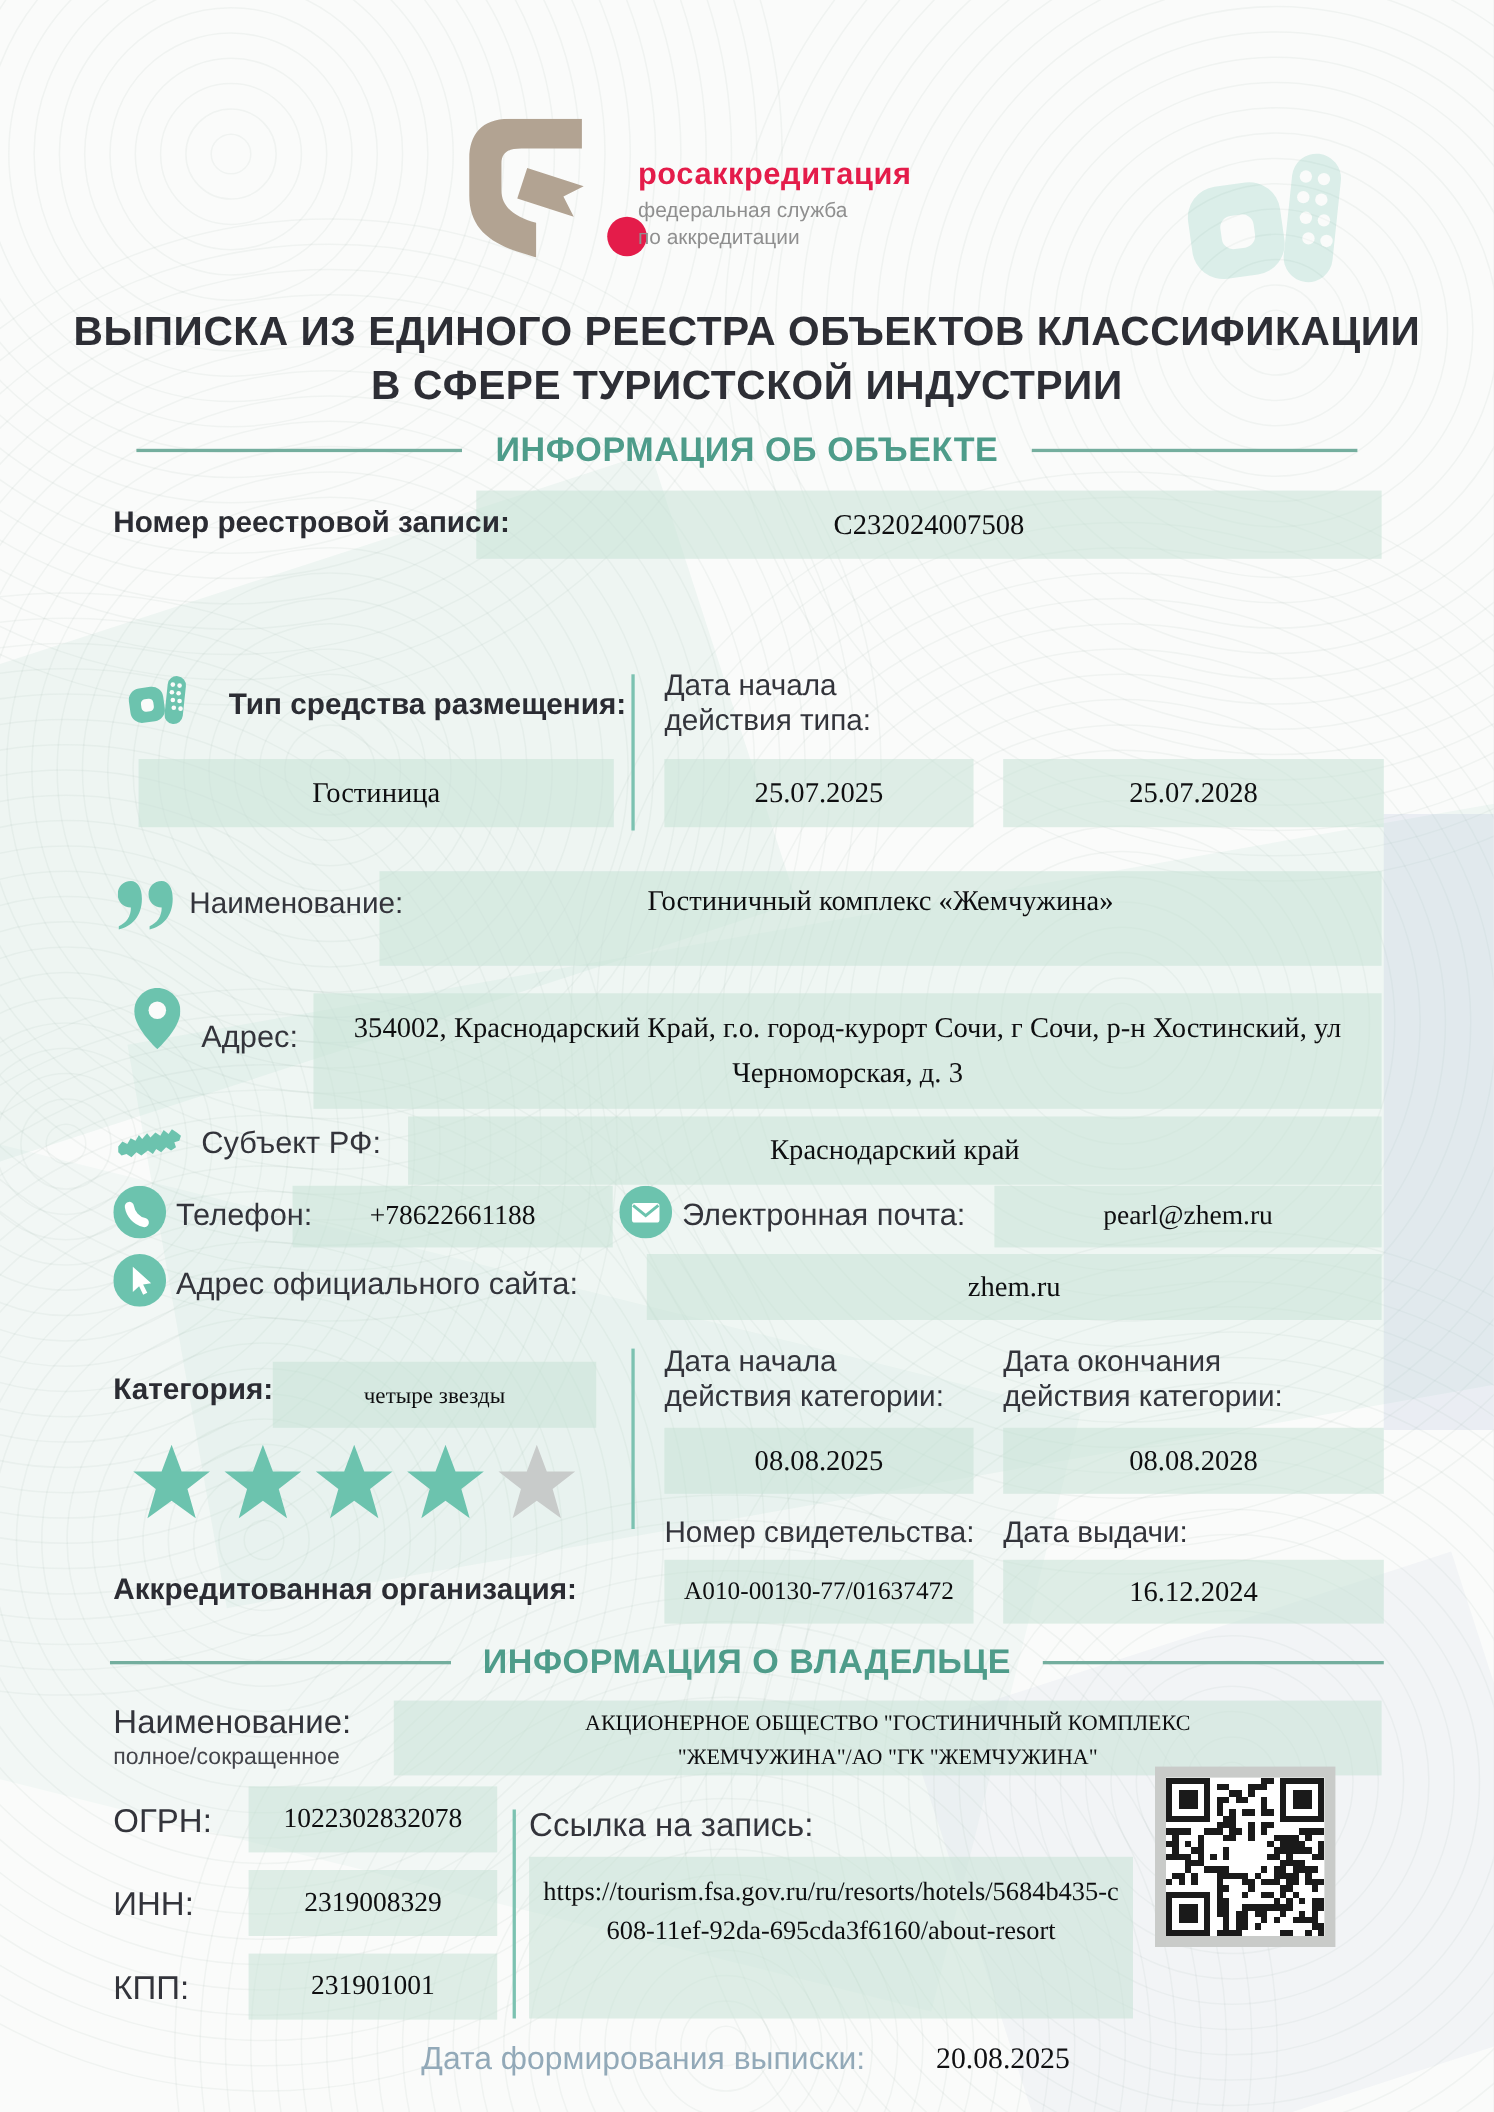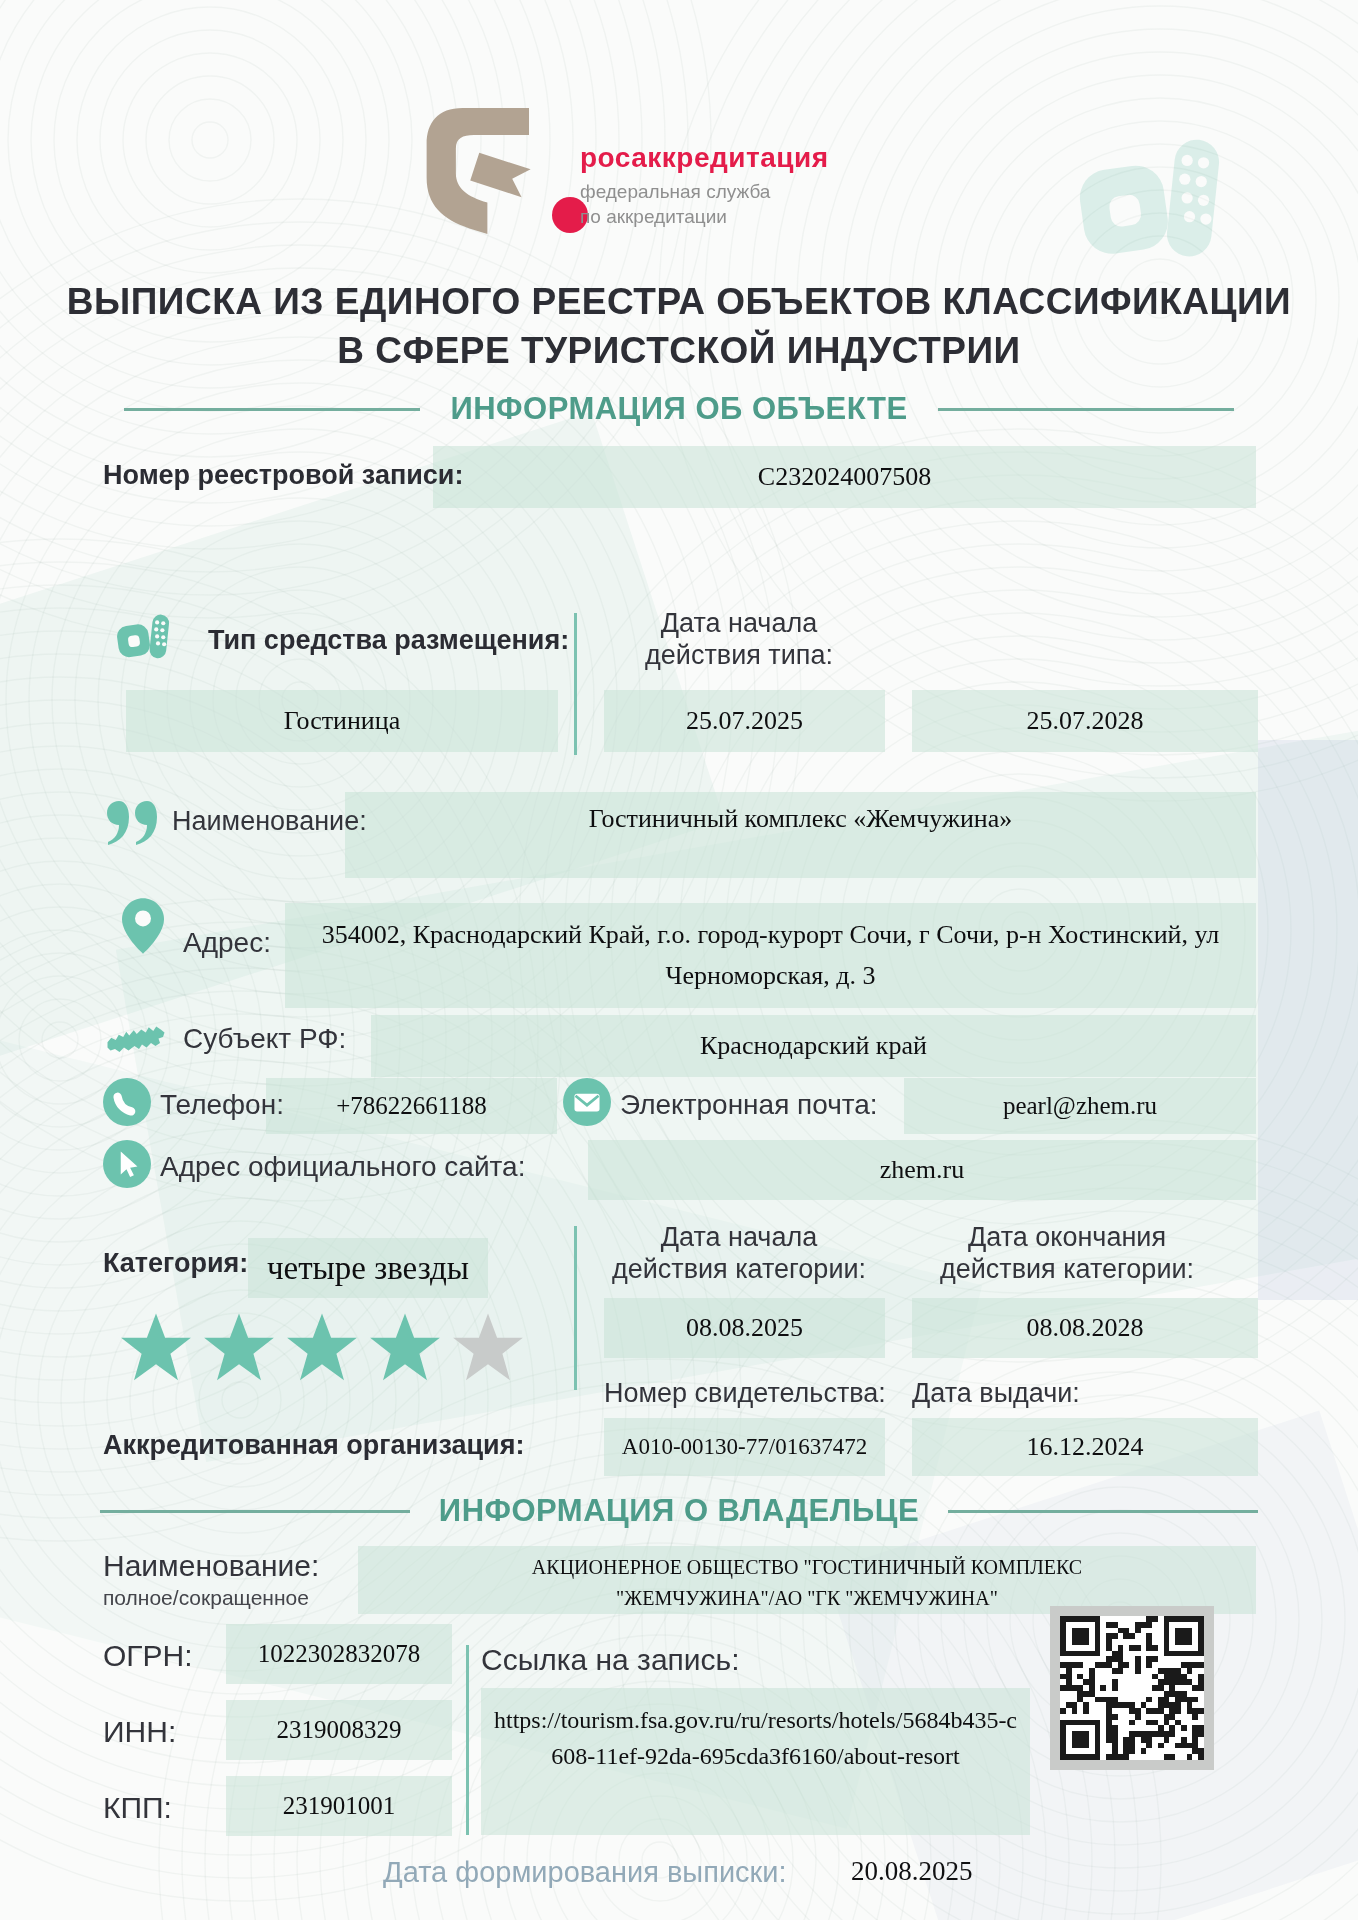--- a/index.html
+++ b/index.html
@@ -2,21 +2,21 @@
 <html><head>
 <meta charset="utf-8">
 <style>
   html,body{margin:0;padding:0;background:#e8eceb;}
   .page{position:relative;width:1358px;height:1920px;margin:0 auto;overflow:hidden;
         background:#fafbfa;font-family:"Liberation Sans",sans-serif;}
   
   .wm{position:absolute;pointer-events:none;}
   #contours{position:absolute;left:0;top:0;z-index:0;}
   
-  .lbl{position:absolute;color:#33343b;font-size:28px;line-height:1.18;z-index:3;text-align:center;}
+  .lbl{position:absolute;color:#33343b;font-size:28px;line-height:1.18;z-index:3;}
   .lbl.bold{font-weight:bold;color:#2b2c33;font-size:27px;}
   .box{position:absolute;background:rgba(198,226,214,0.55);display:flex;align-items:center;
        justify-content:center;font-family:"Liberation Serif",serif;font-size:26px;color:#0e0e10;
        text-align:center;z-index:2;}
   .box.top{align-items:flex-start;}
   .icon{position:absolute;z-index:3;}
   .vdiv{position:absolute;width:3px;background:#7cc2b1;z-index:3;}
   .secline{position:absolute;height:3px;background:#74ae9e;z-index:3;}
   .sechead{position:absolute;width:100%;text-align:center;font-weight:bold;font-size:31px;
            color:#4e9c8a;letter-spacing:0.5px;z-index:3;}
@@ -326,21 +326,21 @@
   <div class="box" style="left:904px;top:1078px;width:352px;height:56px;font-size:25px;">pearl@zhem.ru</div>
 
   <svg class="icon" style="left:103px;top:1140px;" width="48" height="48" viewBox="0 0 46 46">
     <circle cx="23" cy="23" r="23" fill="#6cc3ae"></circle>
     <path fill="#fff" d="M17 11 L17 33 L22.5 28 L26 35.5 L29.6 33.7 L26 26.5 L33 25.5 Z"></path>
   </svg>
   <div class="lbl" style="left:160px;top:1150px;">Адрес официального сайта:</div>
   <div class="box" style="left:588px;top:1140px;width:668px;height:60px;">zhem.ru</div>
 
   <div class="lbl bold" style="left:103px;top:1248px;">Категория:</div>
-  <div class="box" style="left:248px;top:1238px;width:240px;height:60px;font-size:33px;">четыре звезды</div>
+  <div class="box" style="left:248px;top:1238px;width:294px;height:60px;font-size:21px;">четыре звезды</div>
   <div id="stars">
       <svg width="76" height="72" viewBox="0 0 100 95">
        <polygon points="50,2 62,34 96,34 69,55 79,90 50,69 21,90 31,55 4,34 38,34" fill="#6cc3ae"></polygon>
       </svg>
       <svg width="76" height="72" viewBox="0 0 100 95">
        <polygon points="50,2 62,34 96,34 69,55 79,90 50,69 21,90 31,55 4,34 38,34" fill="#6cc3ae"></polygon>
       </svg>
       <svg width="76" height="72" viewBox="0 0 100 95">
        <polygon points="50,2 62,34 96,34 69,55 79,90 50,69 21,90 31,55 4,34 38,34" fill="#6cc3ae"></polygon>
       </svg>

